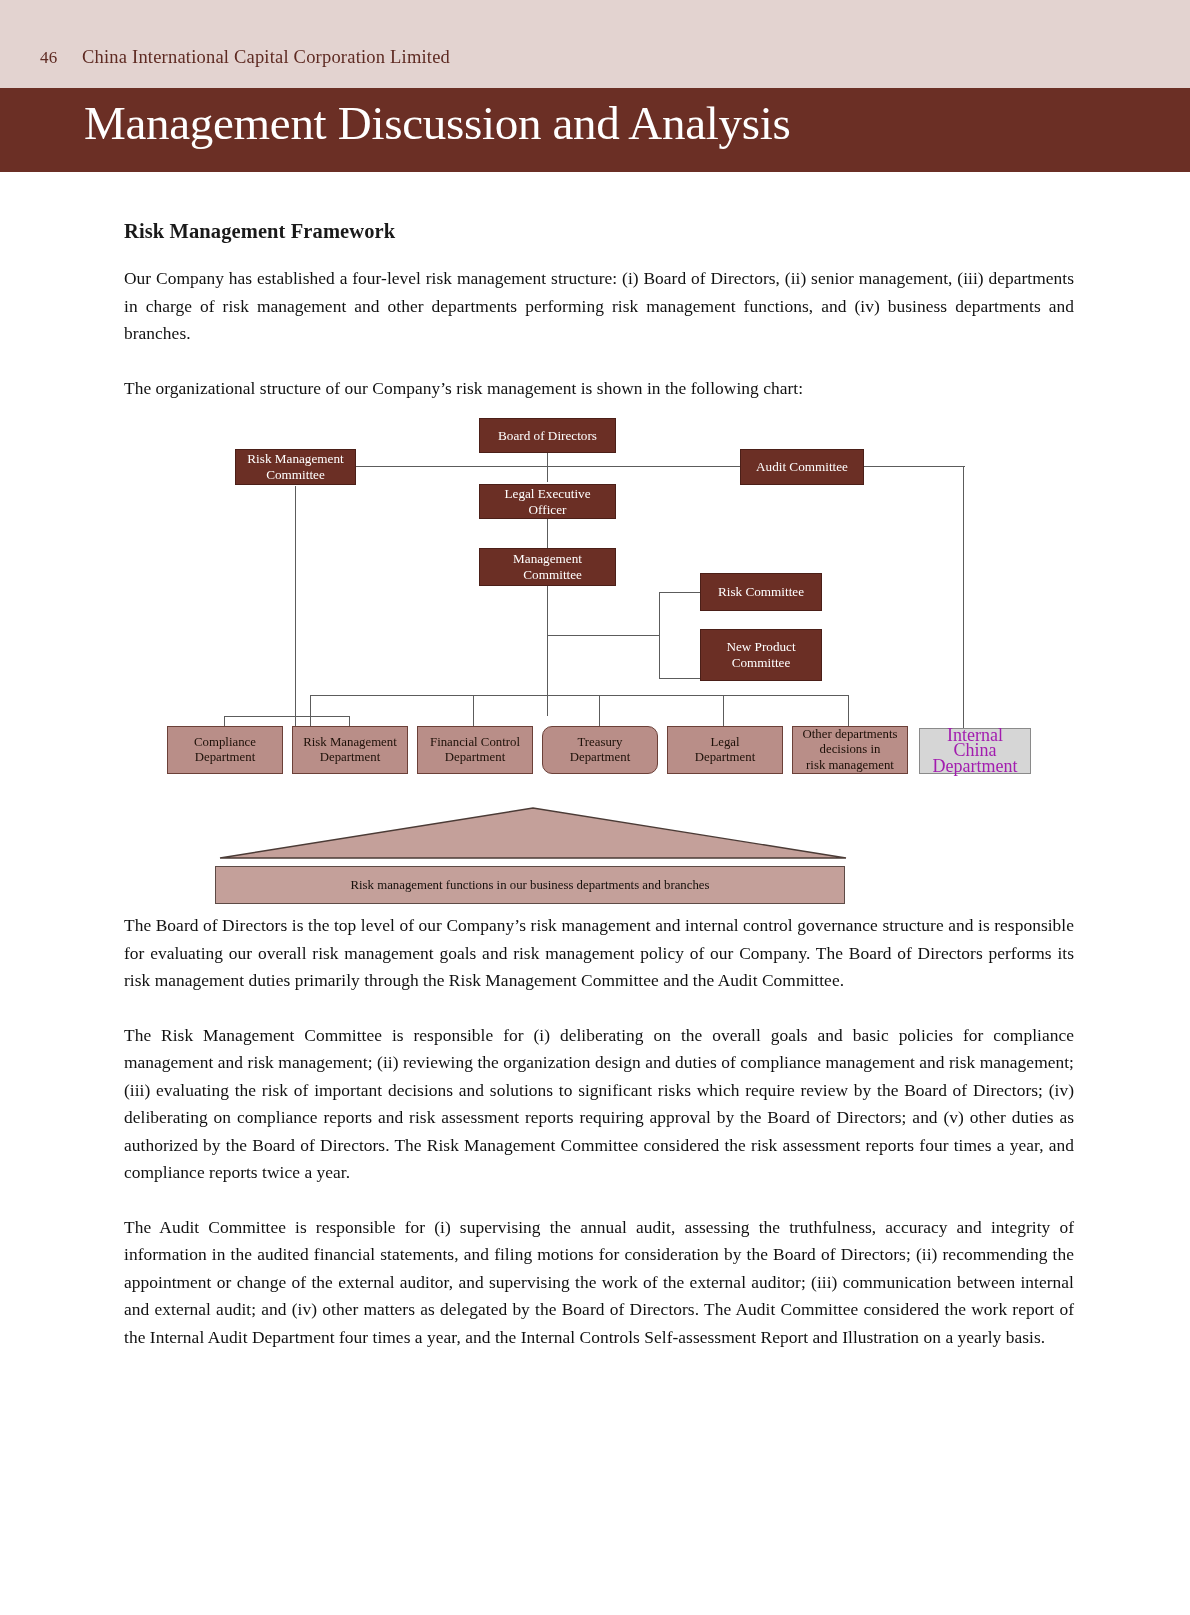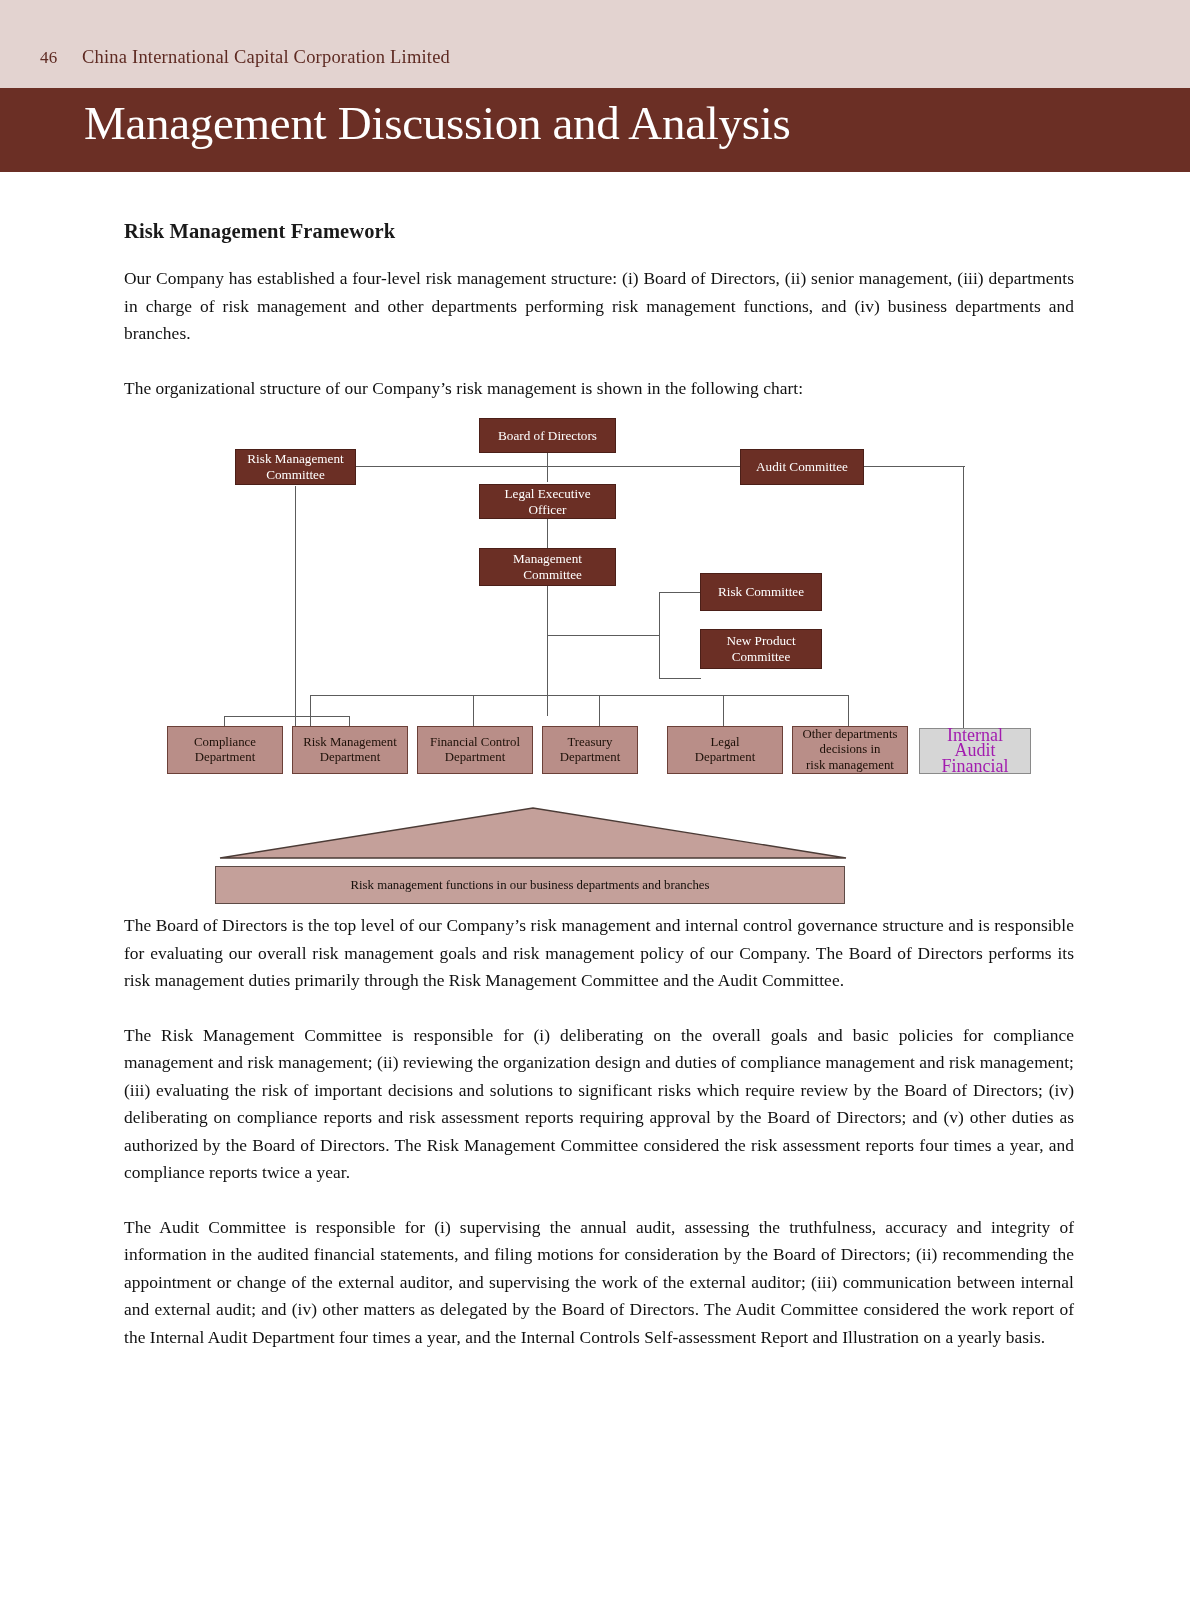--- a/index.html
+++ b/index.html
@@ -212,21 +212,21 @@
     <span class="lbl">
       <span>Management</span><br>
       <span>Committee</span>
     </span>
   </div>
 
   <div class="node" style="left:700px; top:177px; width:122px; height:38px;">
     <span class="lbl">Risk Committee</span>
   </div>
 
-  <div class="node" style="left:700px; top:233px; width:122px; height:40px;">
+  <div class="node" style="left:700px; top:233px; width:122px; height:52px;">
     <span class="lbl">
       <span>New Product</span><br>
       <span>Committee</span>
     </span>
   </div>
 
   <div class="node dept" style="left:167px; top:330px; width:116px; height:48px;">
     <span class="lbl">
       <span>Compliance</span><br>
       <span>Department</span>
@@ -240,21 +240,21 @@
     </span>
   </div>
 
   <div class="node dept" style="left:417px; top:330px; width:116px; height:48px;">
     <span class="lbl">
       <span>Financial Control</span><br>
       <span>Department</span>
     </span>
   </div>
 
-  <div class="node dept" style="left:542px; top:330px; width:96px; height:48px;">
+  <div class="node dept" style="left:542px; top:330px; width:116px; height:48px;border-radius:10px;">
     <span class="lbl">
       <span>Treasury</span><br>
       <span>Department</span>
     </span>
   </div>
 
   <div class="node dept" style="left:667px; top:330px; width:116px; height:48px;">
     <span class="lbl">
       <span>Legal</span><br>
       <span>Department</span>
@@ -265,21 +265,21 @@
     <span class="lbl">
       <span>Other departments</span><br>
       <span>decisions in</span><br>
       <span>risk management</span>
     </span>
   </div>
 
   <div class="node gray" style="left:919px; top:332px; width:112px; height:46px;">
     <span class="lbl">
       <span>Internal</span><br>
-      <span>Audit Financial</span>
+      <span>China Department</span>
     </span>
   </div>
 
   <svg class="wedge" width="630" height="60" style="left:218px; top:406px;" viewBox="0 0 630 60">
     <polygon points="2,56 315,6 628,56" fill="#c4a09a" stroke="#4b3b36" stroke-width="1.4"></polygon>
   </svg>
 
   <div class="banner" style="left:215px; top:470px; width:630px; height:38px;">
     <span>Risk management functions in our business departments and branches</span>
   </div>

